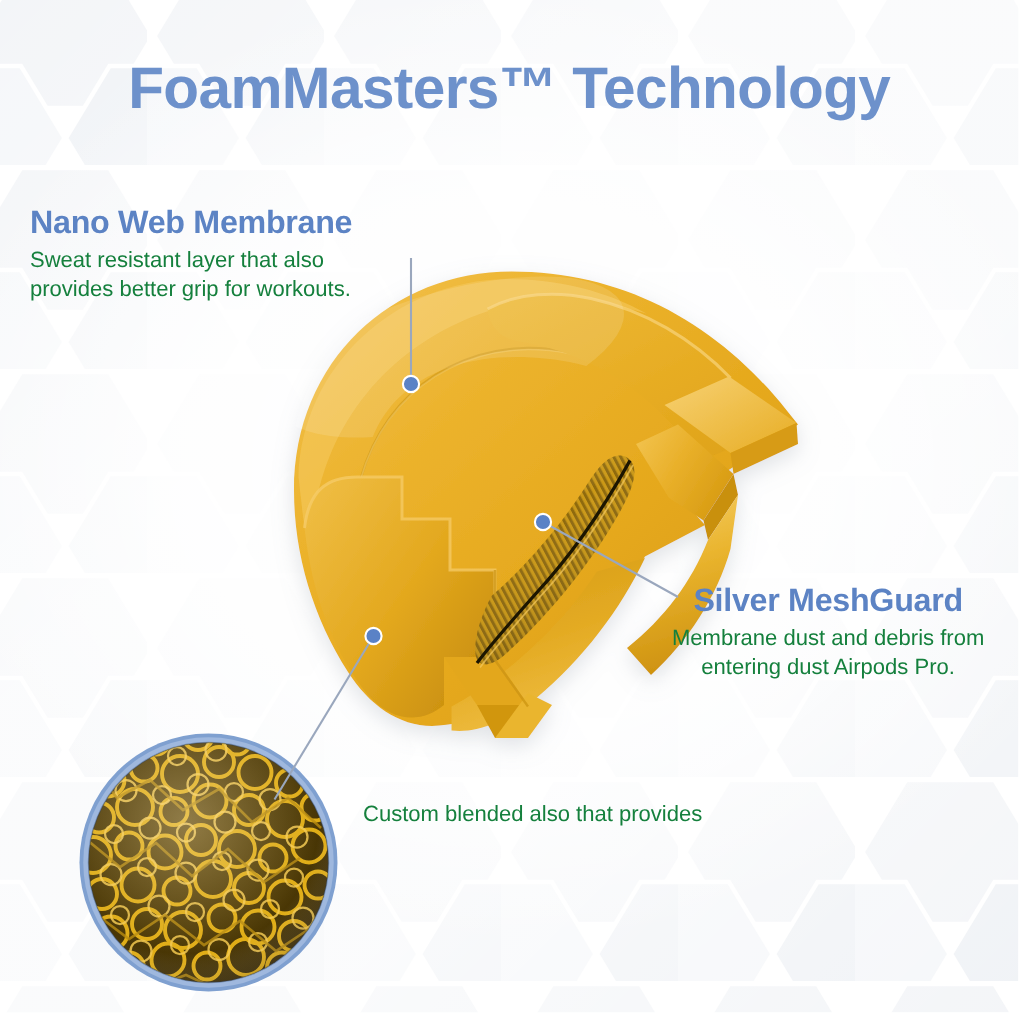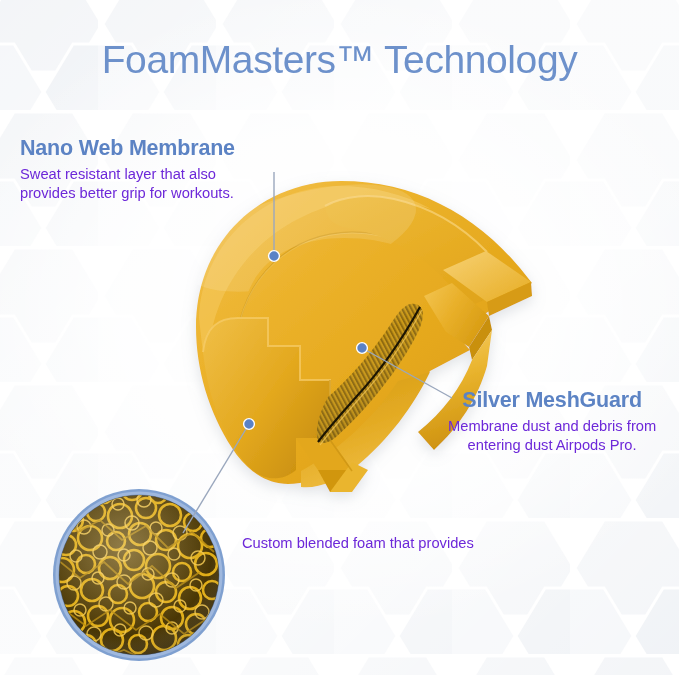--- a/index.html
+++ b/index.html
@@ -32,41 +32,41 @@
   }
 
   
   .title {
     position: absolute;
     left: 0;
     right: 0;
     top: 38px;
     text-align: center;
     font-size: 39px;
-    font-weight: normal;
+    font-weight: bold;
     letter-spacing: -0.4px;
     color: #6d91cb;
     white-space: nowrap;
   }
 
   
   .callout { position: absolute; }
   .callout h2 {
     margin: 0 0 4px 0;
     font-size: 21.5px;
     font-weight: bold;
     letter-spacing: -0.2px;
     color: #5c83c4;
     white-space: nowrap;
   }
   .callout p {
     margin: 0;
     font-size: 14.7px;
     line-height: 1.32;
-    color: #6d28d9;
+    color: #15803d;
   }
   .callout p span { display: block; white-space: nowrap; }
 
   #callout-nano      { left: 20px;  top: 136px; }
   #callout-mesh      { left: 448px; top: 388px; text-align: center; }
   #callout-foam      { left: 242px; top: 534px; }
 
   
   #art {
     position: absolute;
@@ -390,17 +390,17 @@
   <div class="callout" id="callout-mesh">
     <h2>Silver MeshGuard</h2>
     <p>
       <span>Membrane dust and debris from</span>
       <span>entering dust Airpods Pro.</span>
     </p>
   </div>
 
   <div class="callout" id="callout-foam">
     <p>
-      <span>Custom blended foam that provides</span>
+      <span>Custom blended also that provides</span>
     </p>
   </div>
 
 </div>
 
 </body></html>

